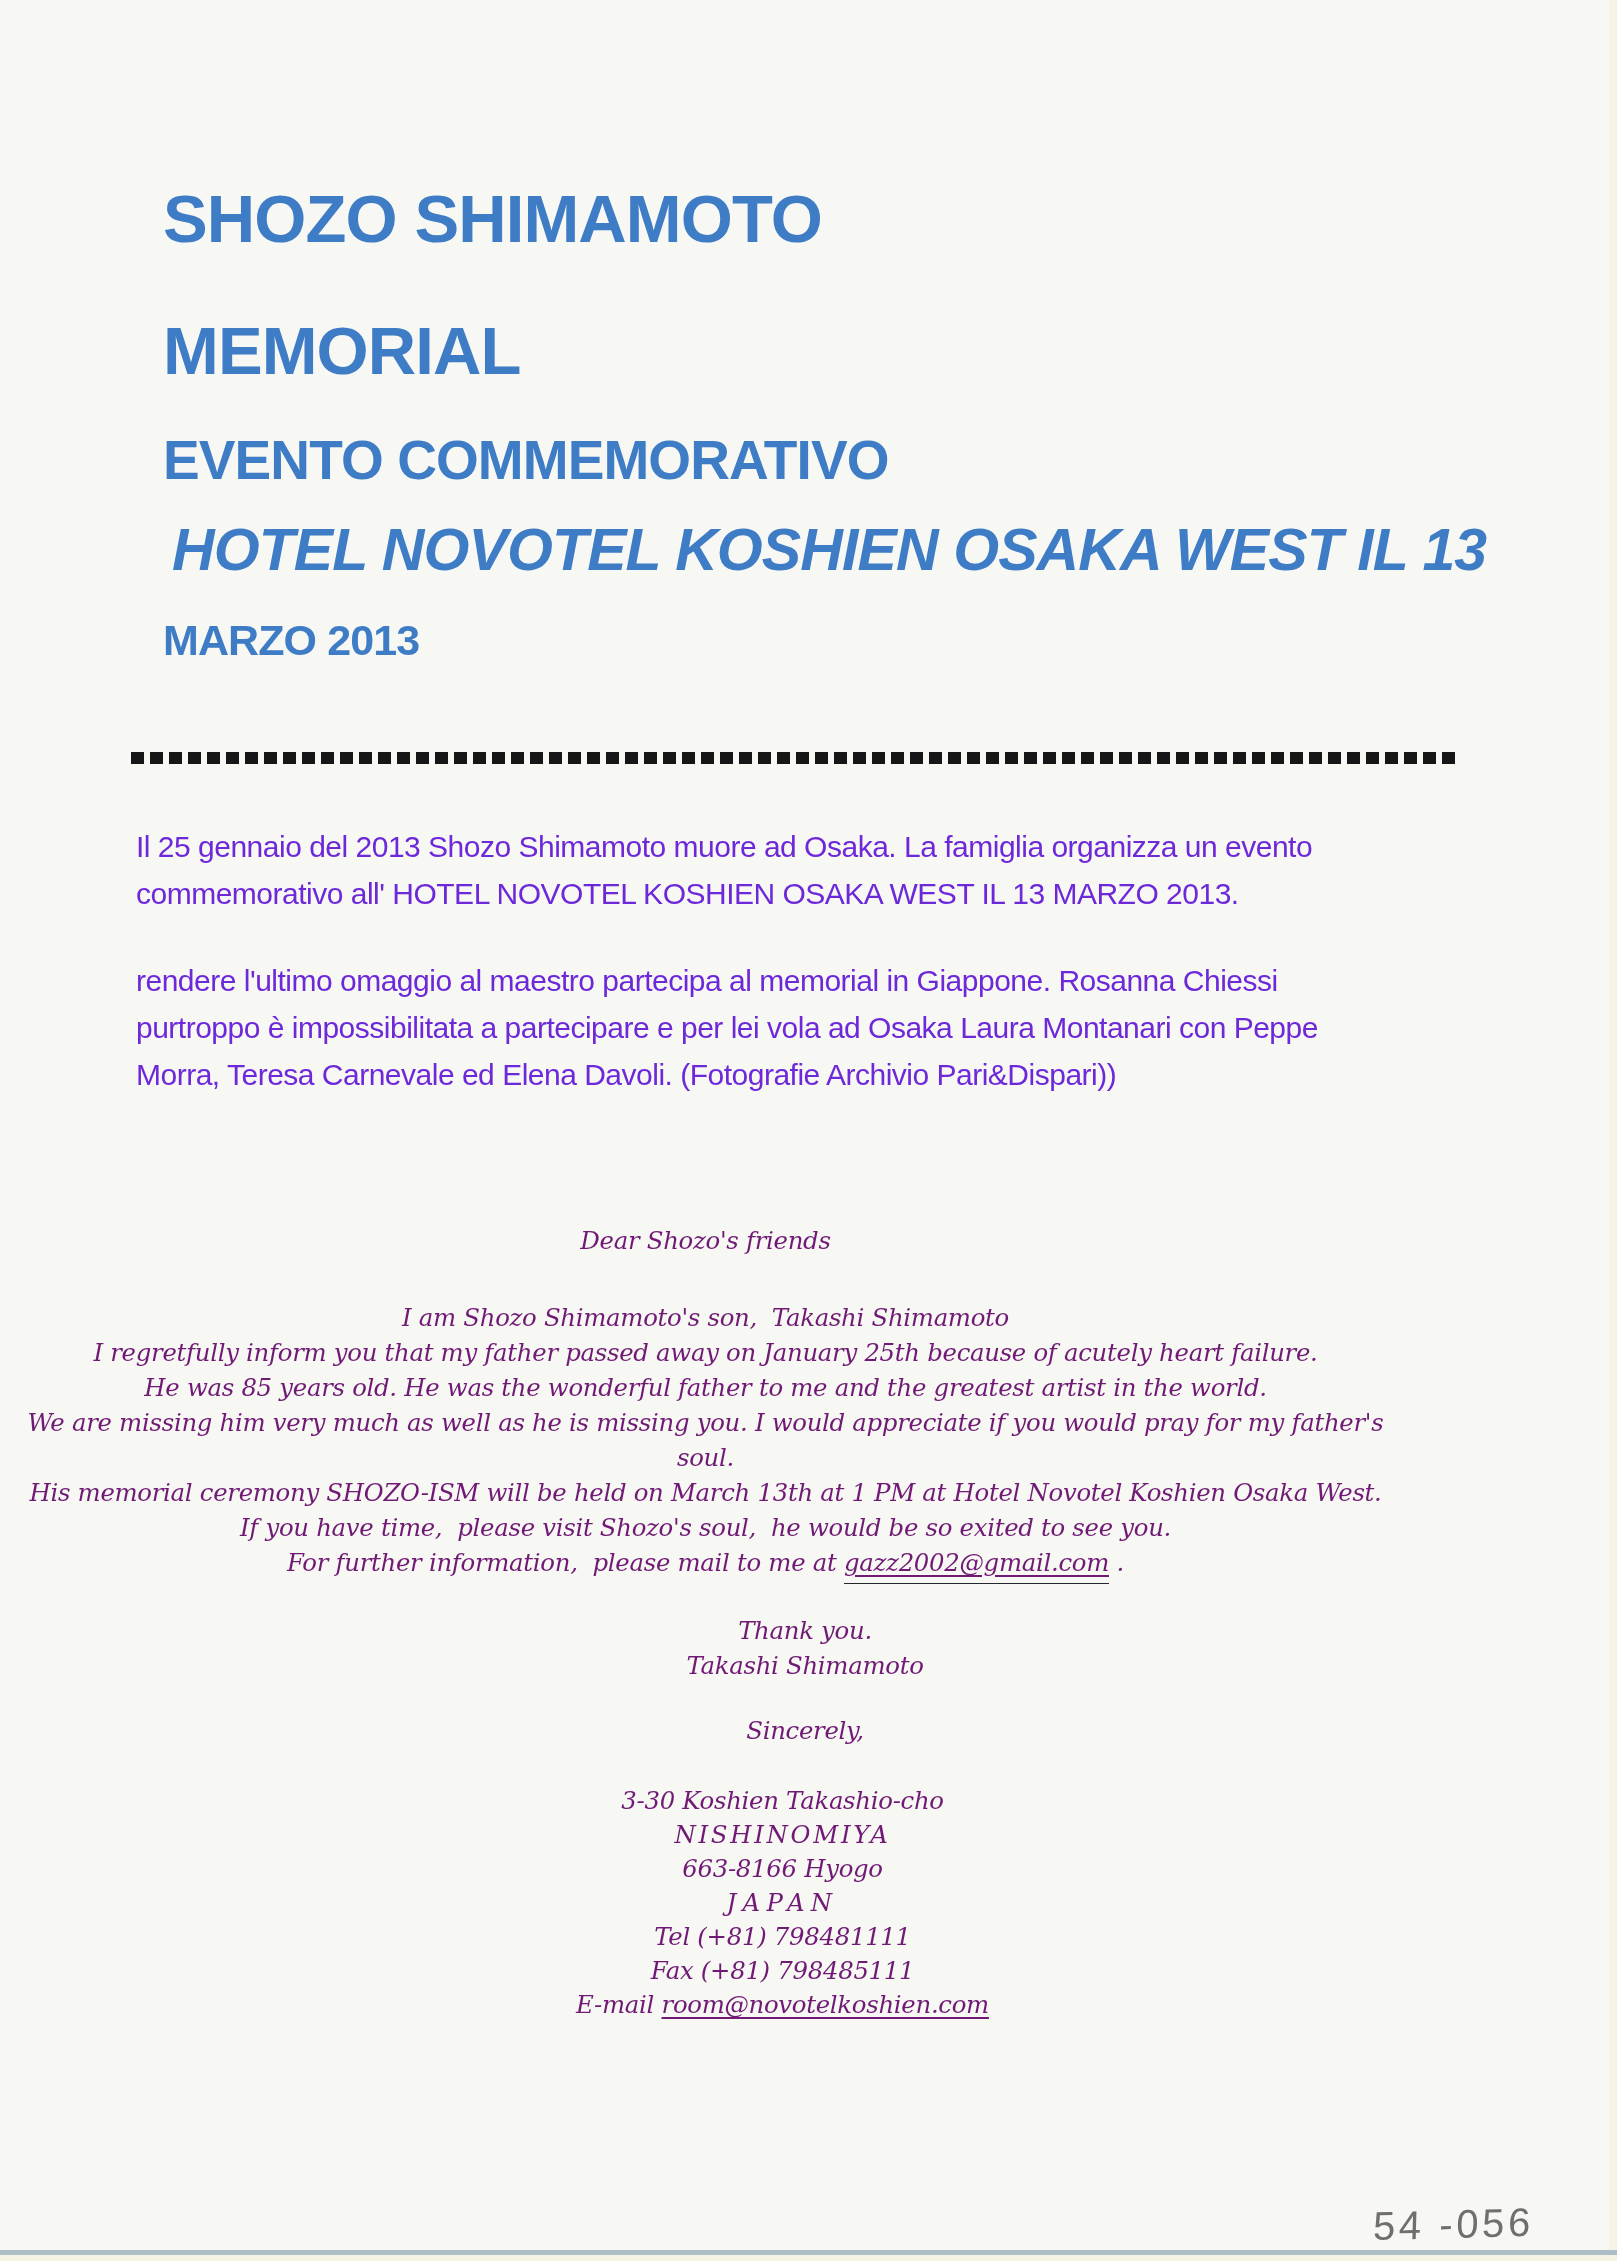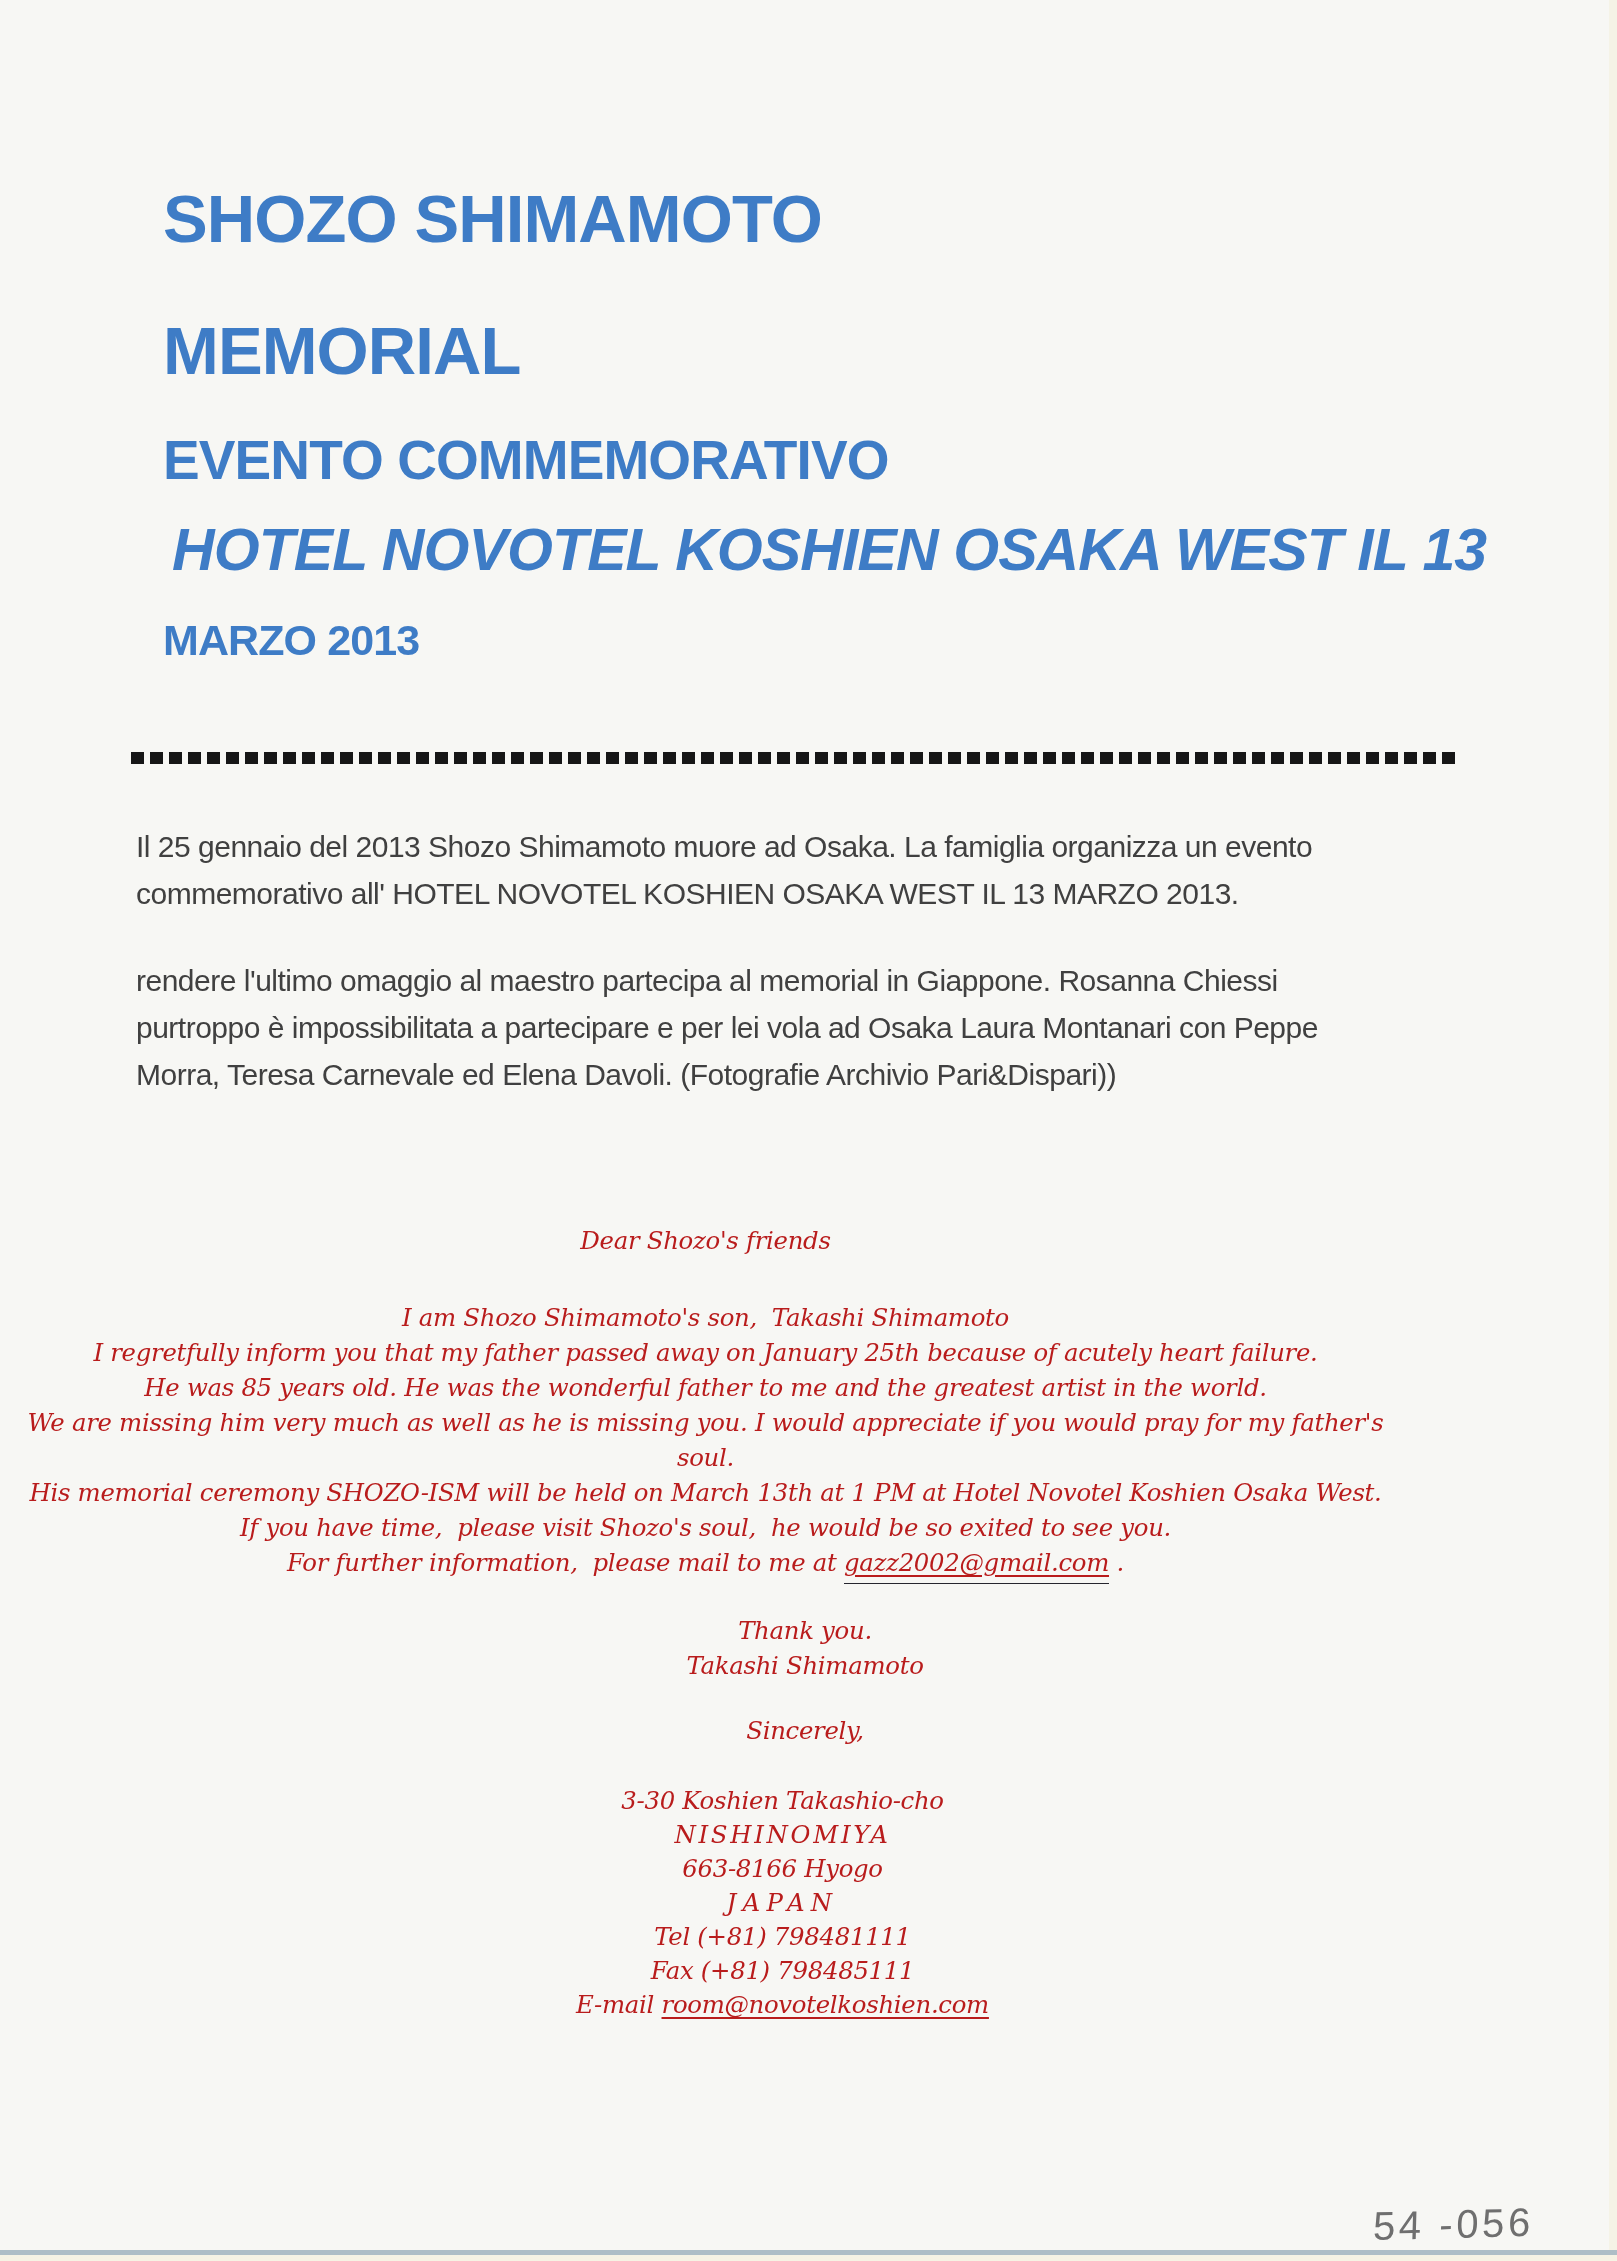--- a/index.html
+++ b/index.html
@@ -25,26 +25,26 @@
   .h4 { top:521px; left:172px; font-size:59px;font-style:italic; }
   .h5 { top:619px; font-size:43px; }
 
   
   .separator {
     position:absolute; left:131px; top:752px; width:1326px; height:11.8px;
     background: repeating-linear-gradient(90deg, #161616 0px, #161616 12.7px, transparent 12.7px, transparent 19px);
   }
 
   
-  .intro { position:absolute; left:136px; top:823px; color:#404040; }
+  .intro { position:absolute; left:136px; top:823px; color:#6d28d9; }
   .intro-line { font-size:30px; line-height:47px; letter-spacing:-0.5px; white-space:pre; }
   .para2 { margin-top:40px; }
 
   
-  .letter { position:absolute; left:0; top:1223px; width:1376px; color:#b91c1c; }
+  .letter { position:absolute; left:0; top:1223px; width:1376px; color:#701a75; }
   .script { font-family:"DejaVu Serif", serif; font-style:italic; }
   .letter-line { font-size:24.4px; line-height:35px; letter-spacing:-0.3px; white-space:pre-wrap; text-align:center; }
   .axis-body  { width:1411px; }
   .axis-close { width:1610px; }
   .axis-addr  { width:1565px; }
   .salutation { margin-bottom:42px; }
   .thanks  { margin-top:33px; }
   .closing { margin-top:30px; }
   .addr-block { margin-top:36px; }
   .addr-line { font-size:24.4px; line-height:34px; letter-spacing:-0.3px; white-space:pre-wrap; text-align:center; }

